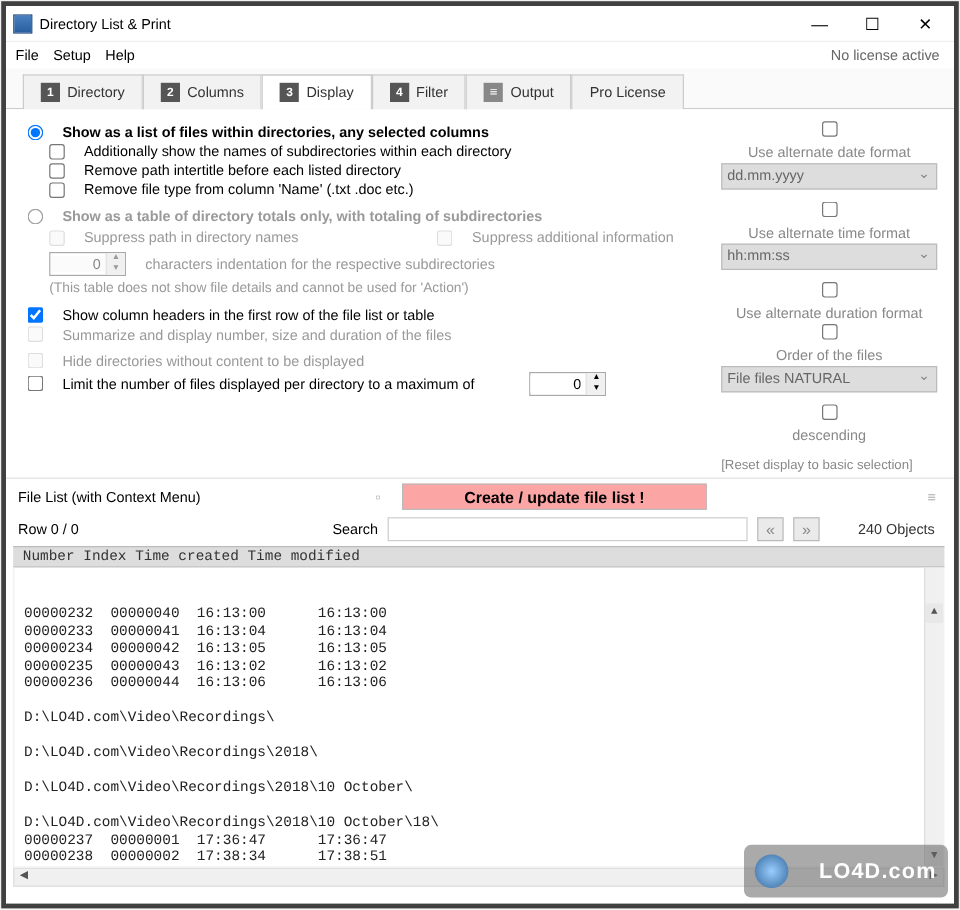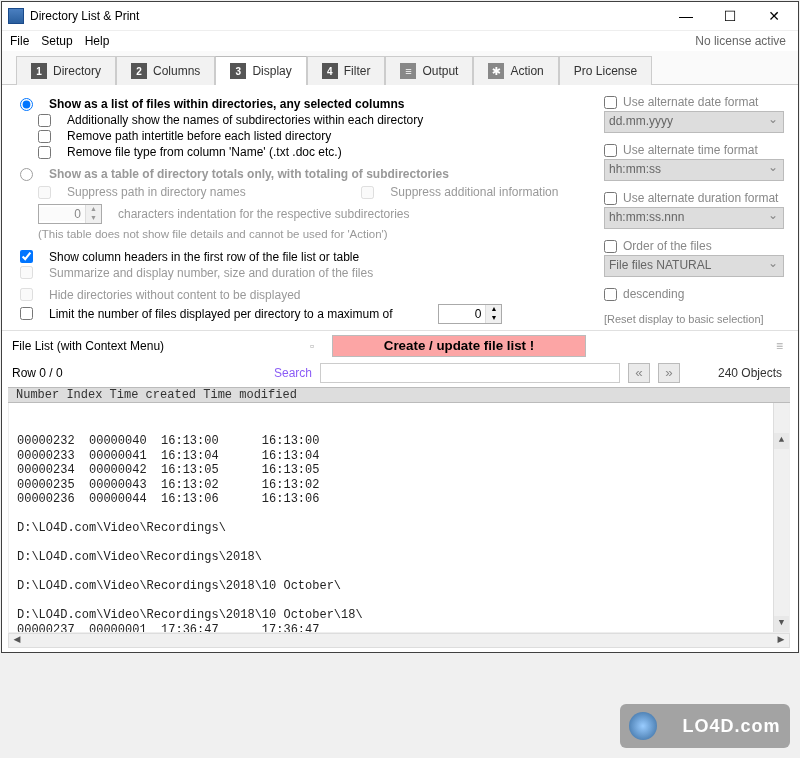--- a/index.html
+++ b/index.html
@@ -8,23 +8,23 @@
   font-size: 12px;
   background: #f0f0f0;
   color: #000;
   width: 800px;
   height: 758px;
   overflow: hidden;
   position: relative;
 }
 .window {
   background: #fff;
-  border: 1px solid #404040;
+  border: 4px solid #404040;
   width: 798px;
-  height: 652px;
+  height: 756px;
   margin: 1px;
   display: flex;
   flex-direction: column;
 }
 .titlebar {
   height: 30px;
   display: flex;
   align-items: center;
   padding: 0 2px 0 6px;
   background: #fff;
@@ -90,21 +90,21 @@
 .numbox {
   display: inline-flex; align-items: center; border: 1px solid #aaa;
   background: #fff; height: 20px;
 }
 .numbox input { border: none; width: 46px; text-align: right; padding: 0 4px; font-size: 12px; outline:none; }
 .numbox .spin { width: 16px; font-size: 7px; display:flex; flex-direction:column; border-left:1px solid #ddd;}
 .numbox .spin span { height: 9px; text-align:center; line-height:8px; background:#f0f0f0; cursor:pointer;}
 .sub-note { color: #999; font-size: 11.5px; margin: 4px 0 10px 18px; }
 .small-gap { height: 4px; }
 .right .rcheck { display:flex; align-items:center; gap:6px; margin-bottom:2px; color:#444;}
-.right .rcheck.d { color:#888; }
+.right .rcheck.d { color:#888;flex-direction:column; }
 .right .rsel {
   width: 100%; height: 22px; background: #ddd; border: 1px solid #bbb;
   padding: 2px 18px 2px 4px; font-size: 12px; color: #666; margin-bottom: 10px;
   position: relative; appearance:none;
 }
 .rsel-wrap { position:relative; margin-bottom:10px;}
 .rsel-wrap::after { content:"⌄"; position:absolute; right:6px; top:1px; color:#888; font-size:12px; pointer-events:none;}
 .reset-link { color:#888; font-size:11px; margin-top:12px; display:block; text-align:left;}
 
 .filelist-hdr {
@@ -112,21 +112,21 @@
 }
 .filelist-hdr .lbl { width: 290px; }
 .filelist-hdr .create-btn {
   flex: 0 0 254px; height: 22px; background:#fca5a5; border:1px solid #bbb; font-weight:bold;
 }
 .filelist-hdr .tiny { width:14px; color:#aaa;}
 .filelist-row2 {
   display:flex; align-items:center; padding: 2px 10px 4px 10px; gap:8px; background:#fff;
 }
 .filelist-row2 .rowct { width:254px; }
-.filelist-row2 .slabel { color:#8b5cf6; }
+.filelist-row2 .slabel { color:#000000; }
 .filelist-row2 input.search { width:300px; height:20px; border:1px solid #ccc; padding:0 4px; font-size:12px; background:#fff;}
 .filelist-row2 .navbtn { width:22px; height:20px; background:#eaeaea; border:1px solid #bbb; color:#888;}
 .filelist-row2 .obj { margin-left:auto; color:#333; padding-right:6px;}
 .grid-hdr {
   background:#ddd; border-top:1px solid #bbb; border-bottom:1px solid #bbb; height:18px;
   font-family: "Consolas","Courier New",monospace; font-size:12px; padding-left:8px; margin:0 8px 0 6px;
   display:flex; align-items:center; color:#333;
 }
 .grid-body {
   font-family: "Consolas","Courier New",monospace; font-size:12px;
@@ -184,24 +184,20 @@
         <span class="badge">3</span>
         <span>Display</span>
       </div>
     <div class="tab">
         <span class="badge">4</span>
         <span>Filter</span>
       </div>
     <div class="tab">
         <span class="ticon output"></span>
         <span>Output</span>
-      </div>
-    <div class="tab">
-        <span class="ticon action"></span>
-        <span>Action</span>
       </div>
     <div class="tab">
         <span>Pro License</span>
       </div>
   </div>
 
   <div class="content">
     <div class="left">
 
       <div class="radio-row">
@@ -288,23 +284,20 @@
           <span>Use alternate time format</span>
         </div>
       <div class="rsel-wrap">
           <div class="rsel">hh:mm:ss</div>
         </div>
 
       <div class="rcheck d">
           <input type="checkbox" style="">
           <span>Use alternate duration format</span>
         </div>
-      <div class="rsel-wrap">
-          <div class="rsel">hh:mm:ss.nnn</div>
-        </div>
 
       <div class="rcheck d">
           <input type="checkbox" style="">
           <span>Order of the files</span>
         </div>
       <div class="rsel-wrap">
           <div class="rsel">File files NATURAL</div>
         </div>
       <div class="rcheck d">
           <input type="checkbox" style="">

